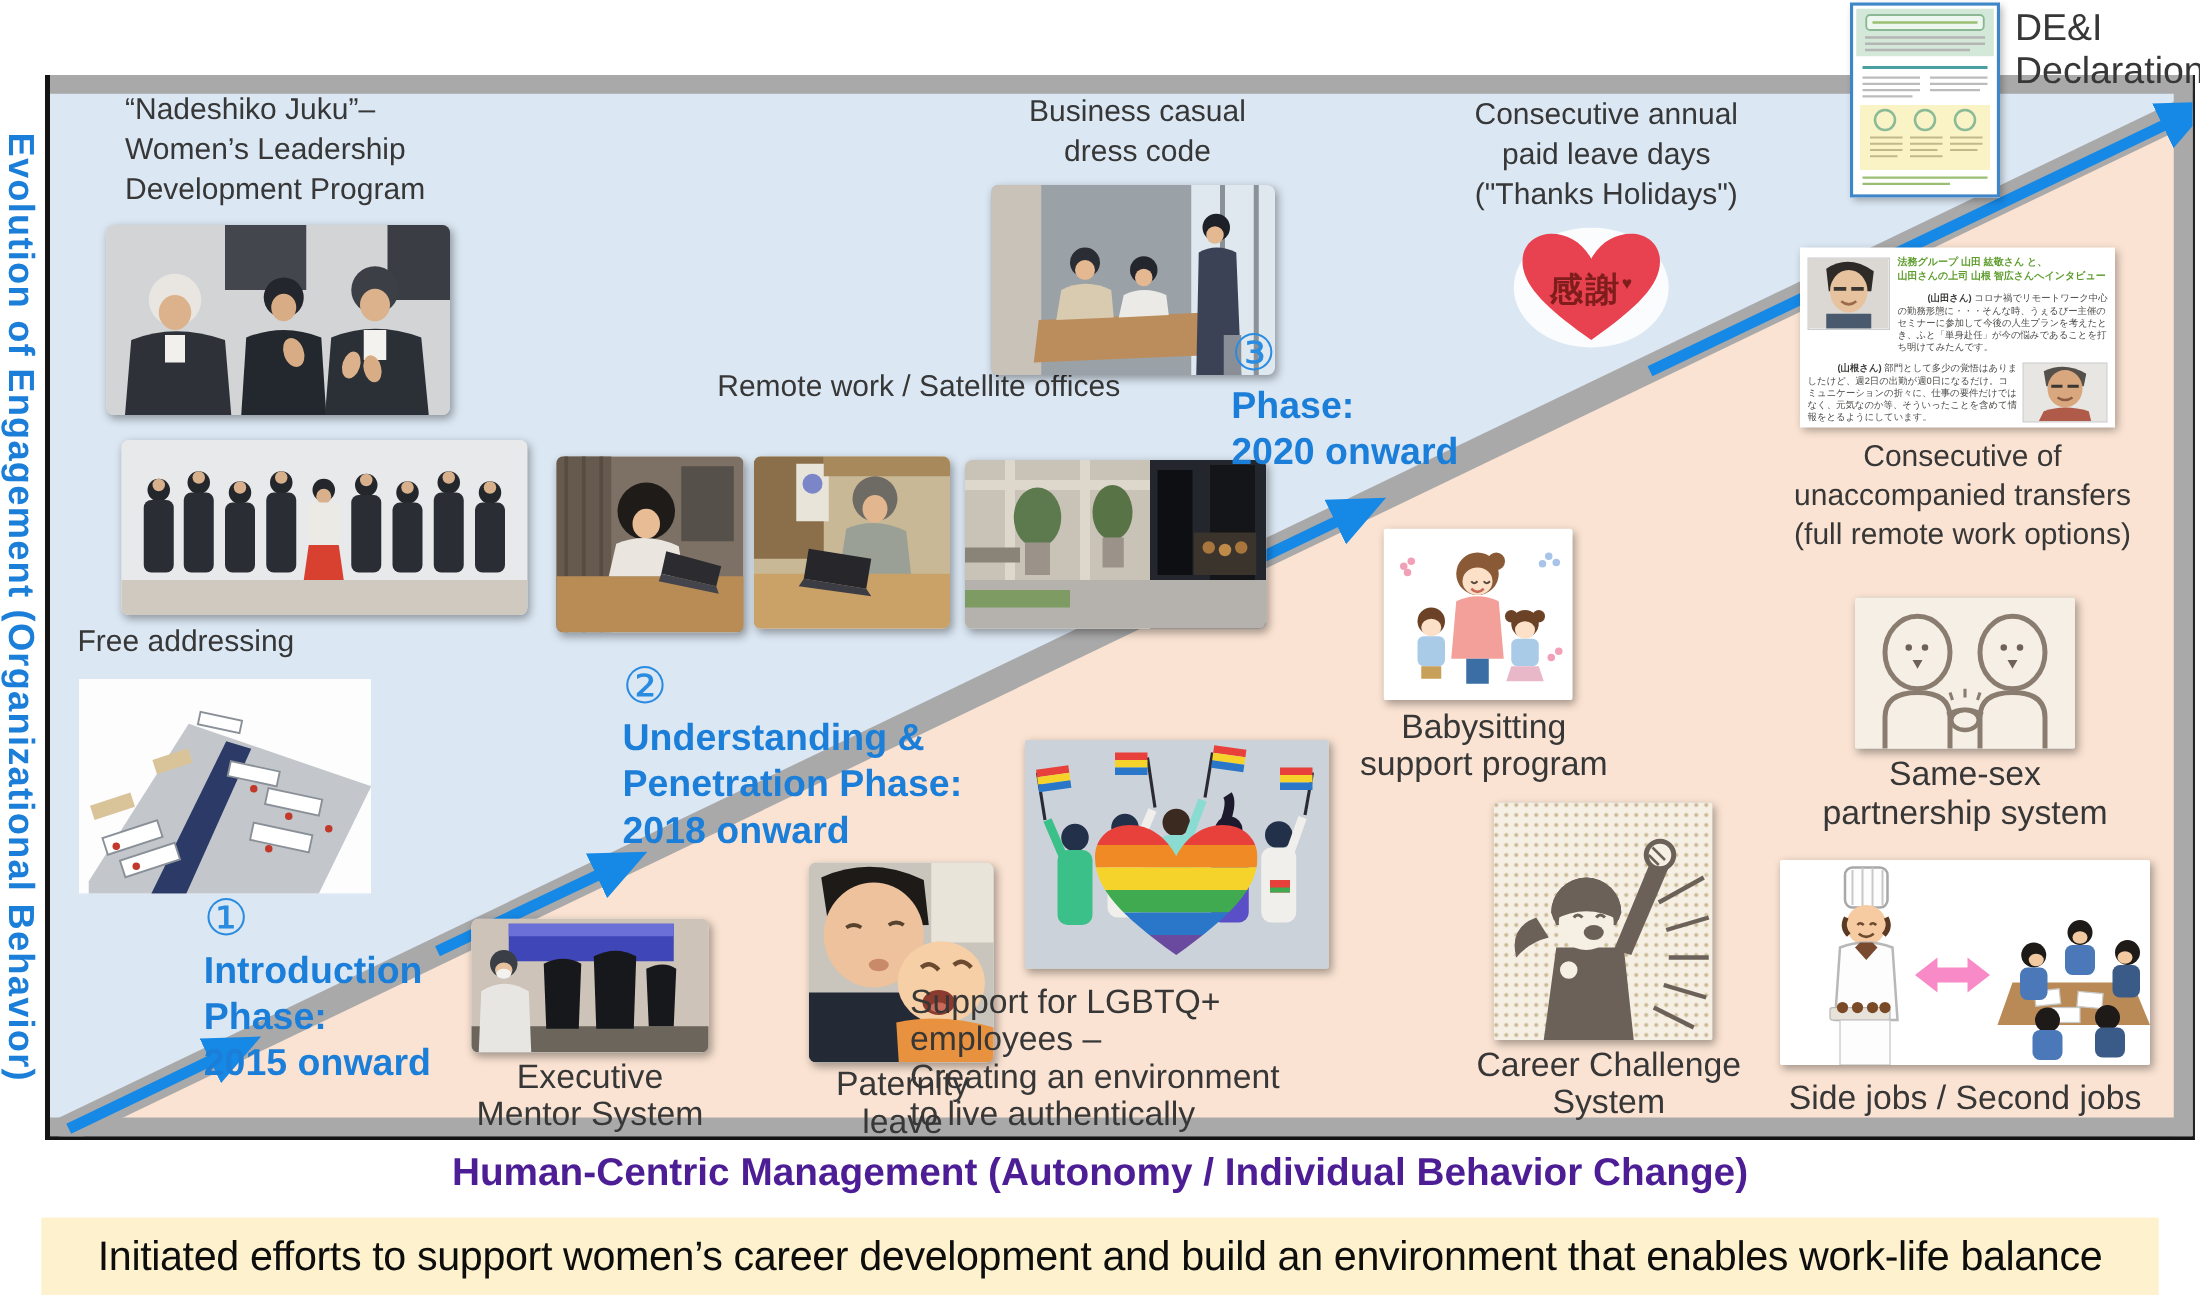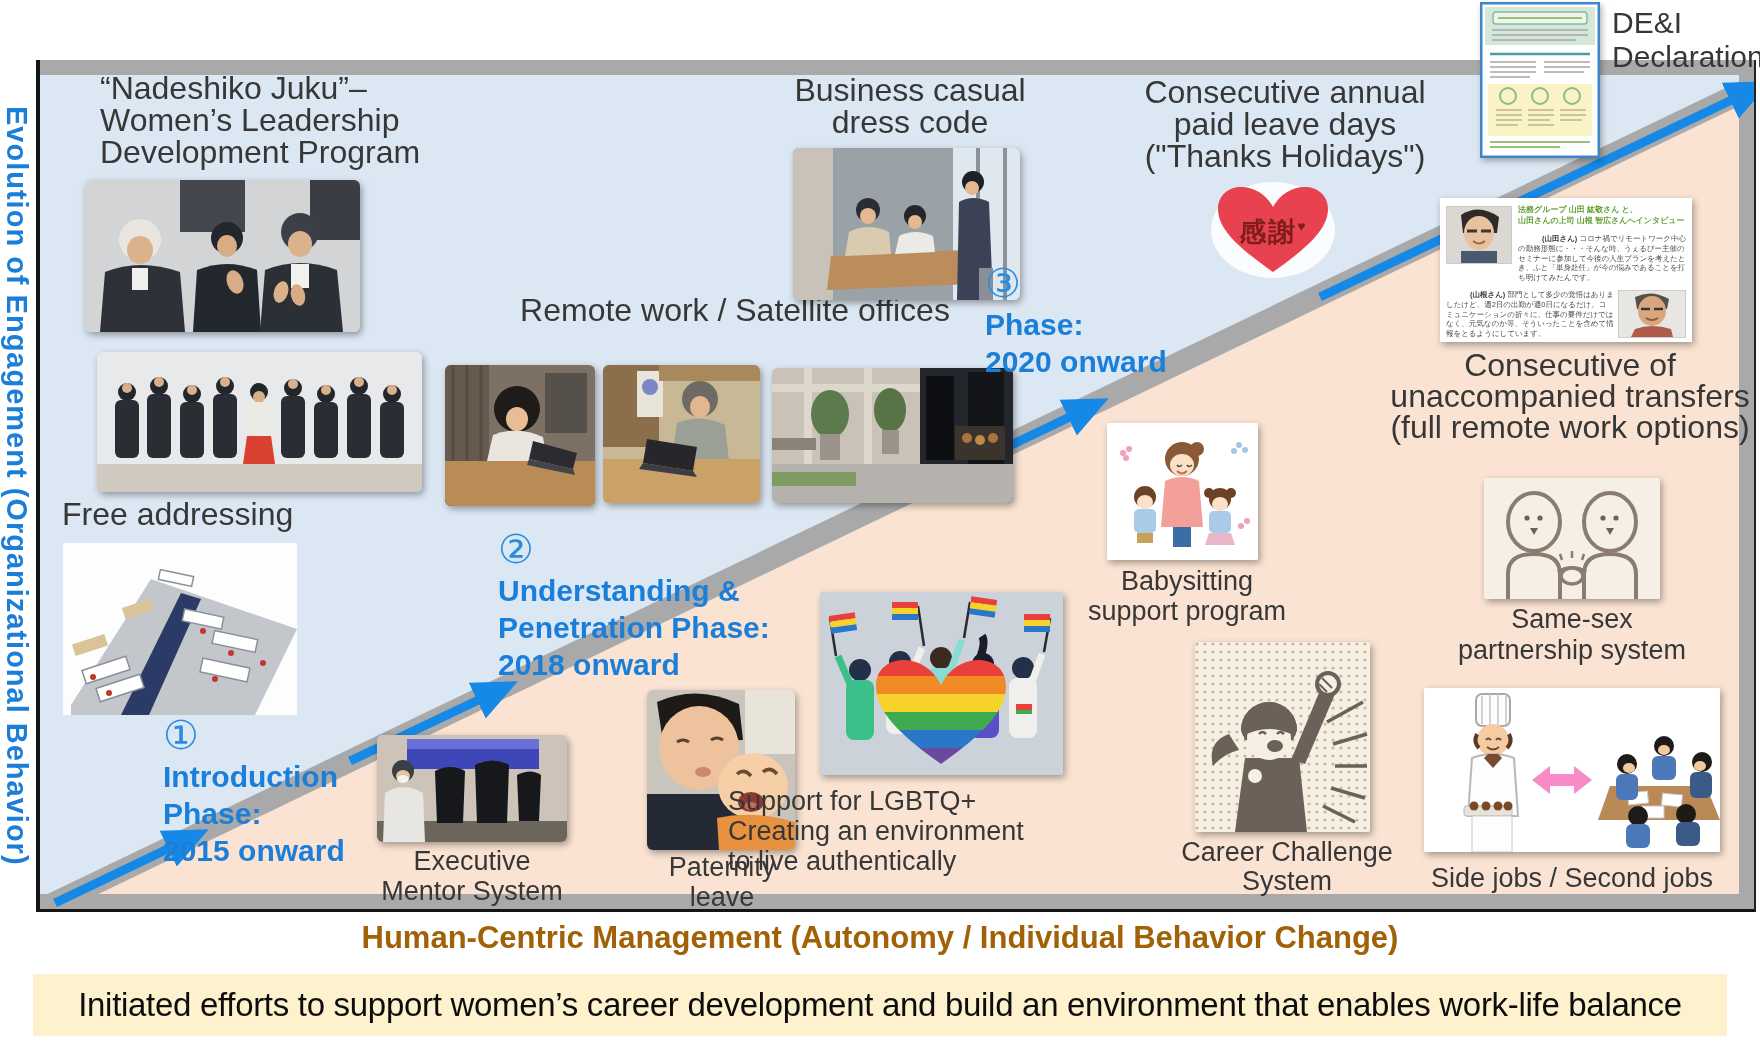--- a/index.html
+++ b/index.html
@@ -2,27 +2,27 @@
 <html><head>
 <meta charset="utf-8">
 <style>
   html,body{margin:0;padding:0;}
   body{width:1760px;height:1044px;position:relative;overflow:hidden;background:#fff;
        font-family:"Liberation Sans", sans-serif;}
   .abs{position:absolute;}
   
   .ylabel{left:-6px;top:60px;height:852px;width:44px;display:flex;align-items:center;justify-content:center;
           writing-mode:vertical-rl;color:#1b7ed8;font-weight:bold;font-size:29px;letter-spacing:1px;}
-  .xlabel{left:0;top:920px;width:1760px;text-align:center;color:#a16207;font-weight:bold;font-size:31px;}
+  .xlabel{left:0;top:920px;width:1760px;text-align:center;color:#4c1d95;font-weight:bold;font-size:31px;}
   
   .chart{left:36px;top:60px;width:1714px;height:849px;background:#dbe7f3;
          border-left:4px solid #141414;border-bottom:3px solid #141414;border-right:2px solid #222;}
   .chart svg.bgsvg{position:absolute;left:0;top:0;width:100%;height:100%;}
   
-  .cap{color:#373737;font-size:32px;line-height:32px;}
+  .cap{color:#373737;font-size:24px;line-height:32px;}
   .cap.center{text-align:center;}
   .phase{color:#1b7ed8;font-weight:bold;font-size:30px;line-height:37px;}
   .phase .num{font-size:40px;line-height:46px;font-weight:400;color:#2a8ce0;}
   
   .ph{position:absolute;border-radius:6px;box-shadow:2px 3px 7px rgba(0,0,0,.35);overflow:hidden;background:#ddd;}
   .ph svg{display:block;width:100%;height:100%;}
   .illo{border-radius:2px;}
   
   .hearttext{position:absolute;left:0;right:0;top:32px;text-align:center;color:#7f1d1d;
              font-weight:bold;font-size:27px;letter-spacing:2px;}
@@ -600,20 +600,21 @@
       <rect x="50" y="84" width="142" height="18" fill="#f08a24"></rect>
       <rect x="50" y="102" width="142" height="18" fill="#f6d32a"></rect>
       <rect x="50" y="120" width="142" height="18" fill="#3faa4f"></rect>
       <rect x="50" y="138" width="142" height="18" fill="#2a76c8"></rect>
       <rect x="50" y="156" width="142" height="18" fill="#6a4a9e"></rect>
     </g>
   </svg>
 </div>
 <div class="abs cap" style="left:728px;top:786px;width:300px;font-size:27px;line-height:30px;">
   <div>Support for LGBTQ+</div>
+  <div>employees –</div>
   <div>Creating an environment</div>
   <div>to live authentically</div>
 </div>
 
 <div class="abs xlabel">Human-Centric Management (Autonomy / Individual Behavior Change)</div>
 <div class="abs banner">
     <span>Initiated efforts to support women’s career development and build an environment that enables work-life balance</span>
   </div>
 
 </body></html>

